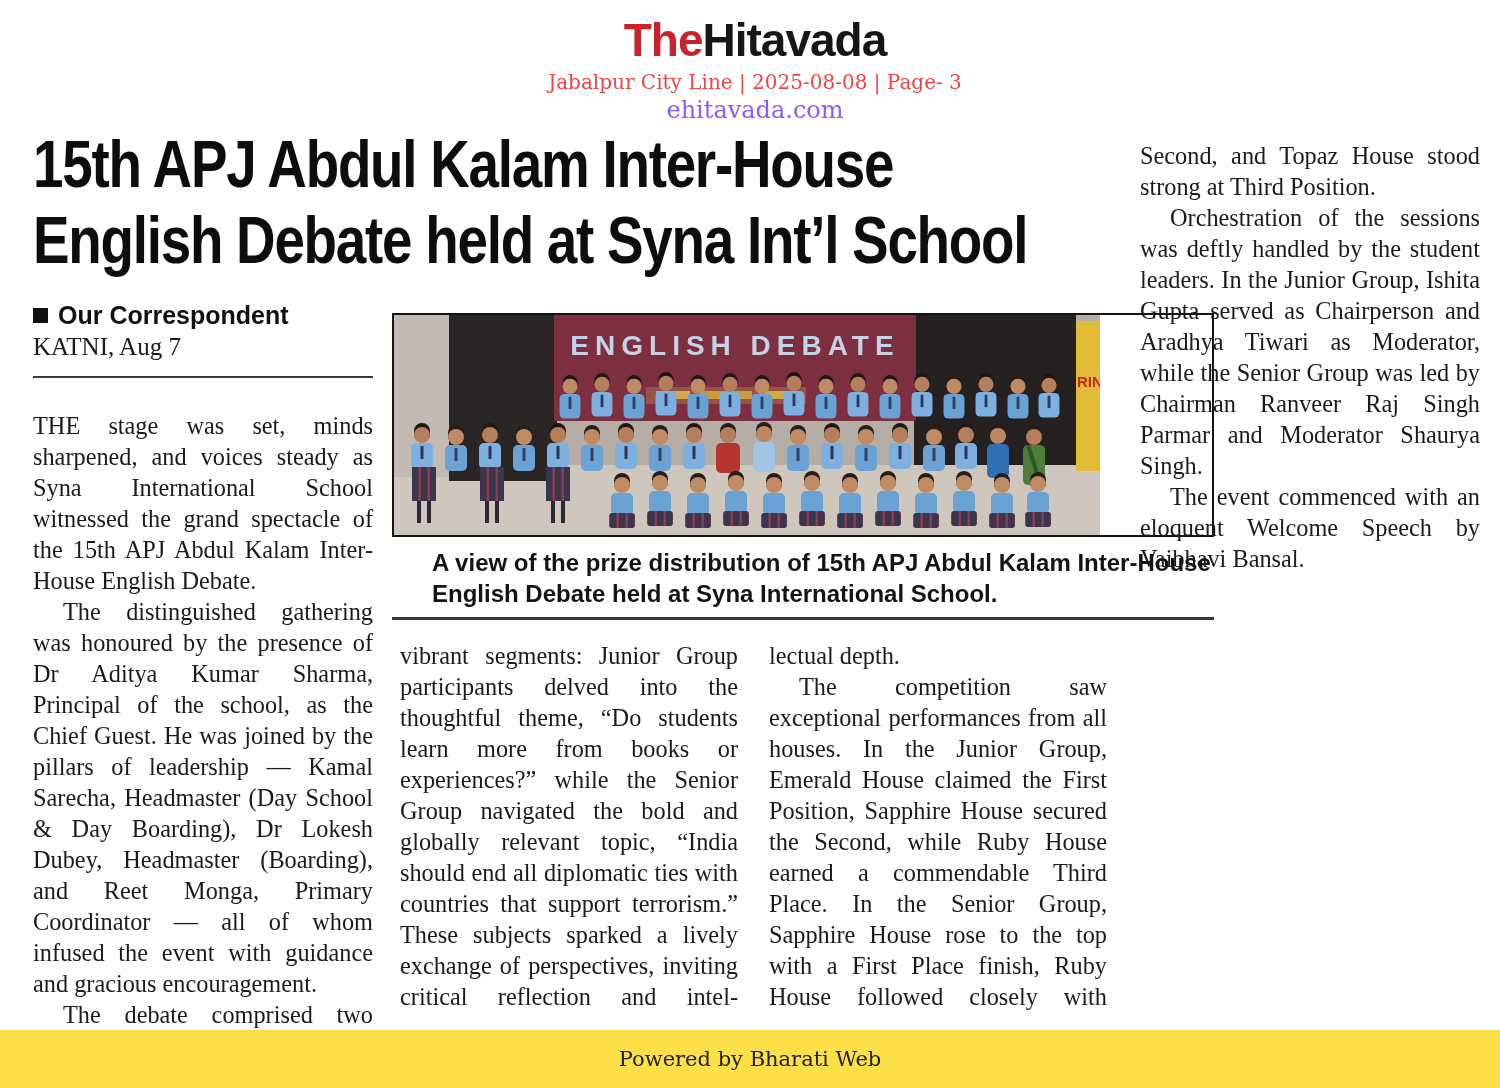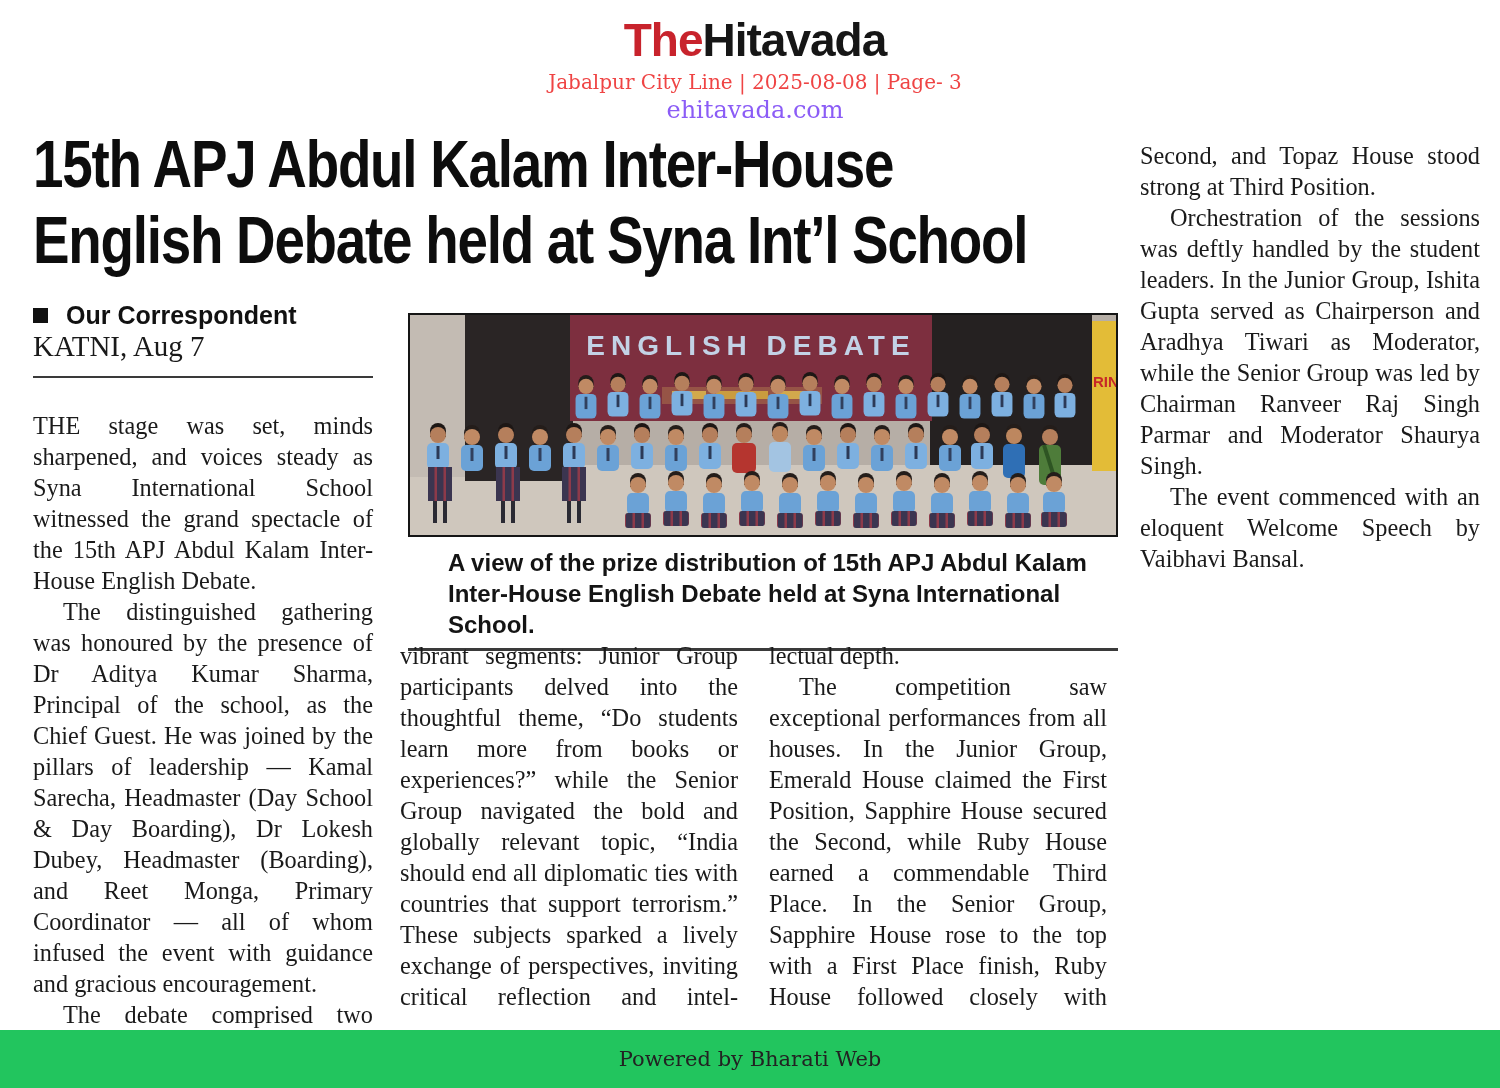--- a/index.html
+++ b/index.html
@@ -22,33 +22,33 @@
   .col p{margin:0;}
   .indent{text-indent:30px;}
   .spread{text-align-last:justify;}
 
   .col-left{left:33px;top:300px;width:340px;}
   .col-a{left:400px;top:640px;width:338px;}
   .col-b{left:769px;top:640px;width:338px;}
   .col-right{left:1140px;top:140px;width:340px;}
 
   
-  .byline-row{display:flex;align-items:center;gap:18px;font-family:"Liberation Sans",sans-serif;font-weight:bold;font-size:25px;color:#111;text-align:left;}
+  .byline-row{display:flex;align-items:center;gap:10px;font-family:"Liberation Sans",sans-serif;font-weight:bold;font-size:25px;color:#111;text-align:left;}
   .byline-square{width:15px;height:15px;background:#111;flex:0 0 auto;}
-  .dateline{font-size:29px;margin-top:6px;text-align:left;text-indent:0;}
+  .dateline{font-size:25px;margin-top:6px;text-align:left;text-indent:0;}
   .byline-rule{height:2px;background:#3a3a3a;margin:14px 0 32px 0;}
 
   
-  .photo-wrap{position:absolute;left:408px;top:313px;width:710px;}
+  .photo-wrap{position:absolute;left:392px;top:313px;width:822px;}
   .photo-frame{border:2px solid #151515;line-height:0;}
   .caption{font-family:"Liberation Sans",sans-serif;font-weight:bold;font-size:24px;line-height:31px;color:#141414;margin-top:10px;text-align:left;margin-left:40px;}
   .caption-rule{height:3px;background:#3a3a3a;margin-top:8px;}
 
   
-  .footer-bar{position:absolute;left:0;top:1030px;width:1500px;height:58px;background:#22c55e;display:flex;align-items:center;justify-content:center;}
+  .footer-bar{position:absolute;left:0;top:1030px;width:1500px;height:58px;background:#fde047;display:flex;align-items:center;justify-content:center;}
   .footer-text{font-family:"DejaVu Serif",serif;font-size:21px;color:#222;}
 </style>
 </head>
 <body>
 
 <div class="masthead">
   <div class="logo">
     <span class="the">The</span><span class="rest">Hitavada</span>
   </div>
   <div class="meta-line">Jabalpur City Line | 2025-08-08 | Page- 3</div>

